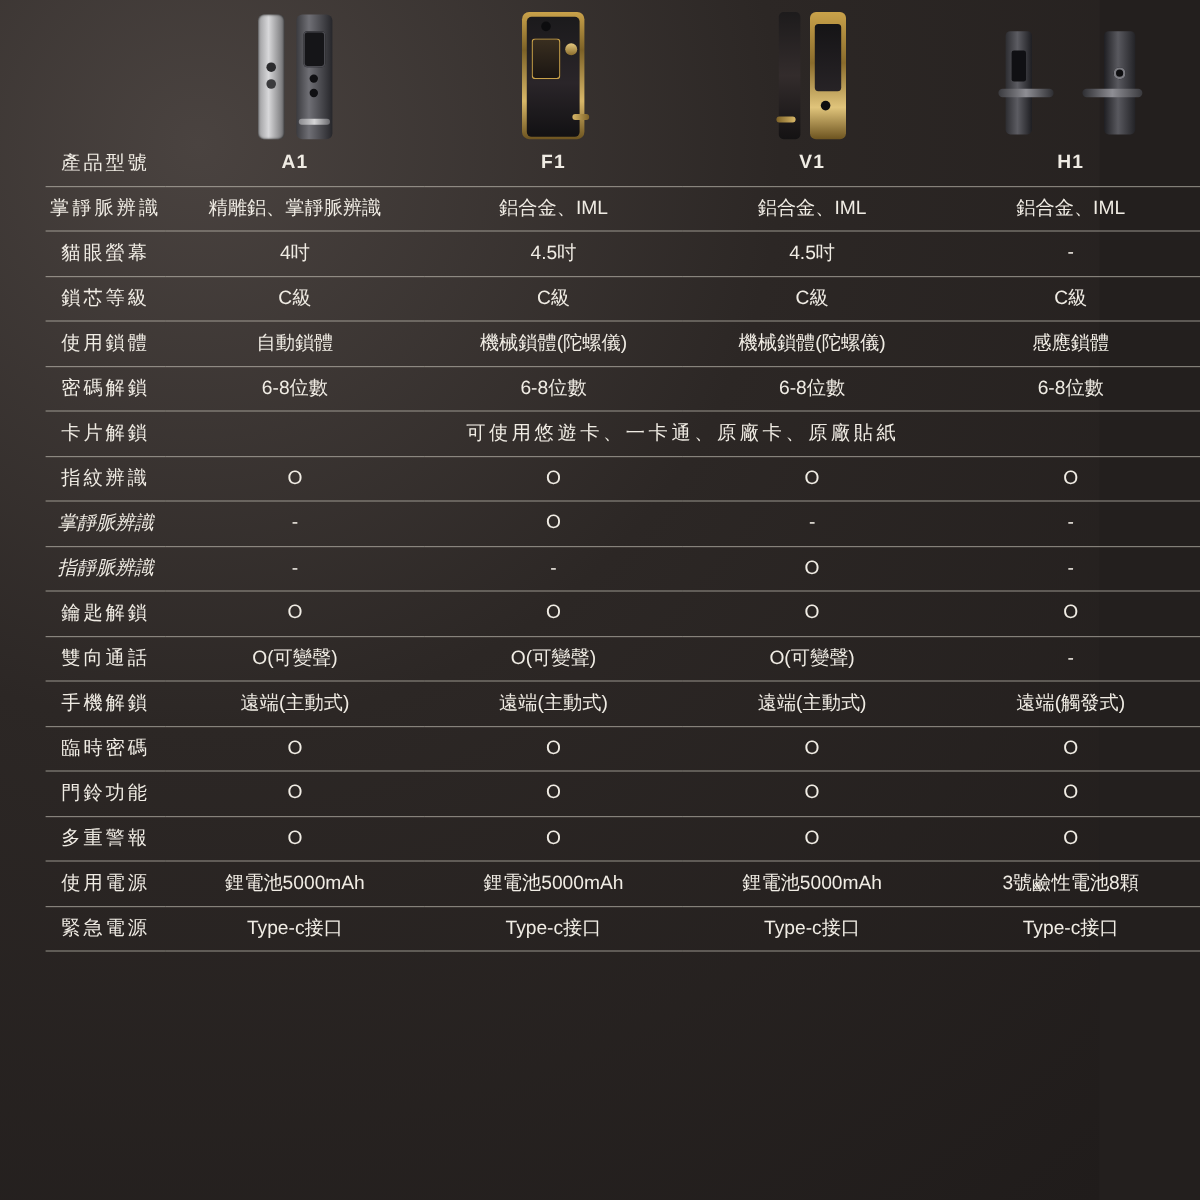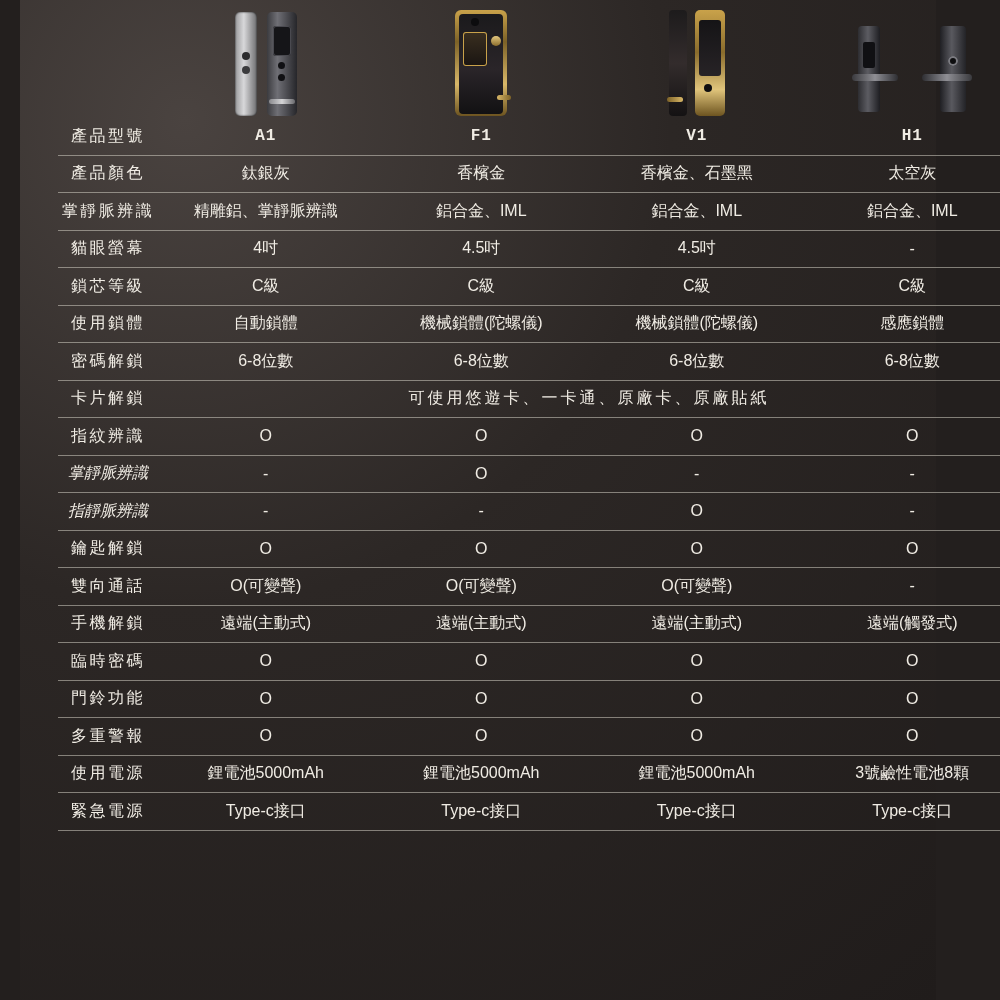--- a/index.html
+++ b/index.html
@@ -9,21 +9,20 @@
     font-family:"Liberation Sans","DejaVu Sans",sans-serif;
     color:#f2efe9;
     overflow:hidden;
   }
   .sheet{
     position:relative;
     width:916px;height:1000px;
     background:
       radial-gradient(circle at 18% 12%, #4a4340 0%, #2c2725 42%, #201c1b 100%),
       linear-gradient(160deg,#3a3330 0%,#231f1e 60%,#1d1919 100%);
-    margin-left: 20px;
   }
   
   .prod-row{
     position:absolute;left:0;top:0;width:1000px;height:120px;
     display:flex;
   }
   .prod-spacer{width:38px;flex:0 0 38px;}
   .prod-label-col{width:100px;flex:0 0 100px;}
   .prod-cell{
     flex:1 1 0;display:flex;align-items:flex-end;justify-content:center;
@@ -166,21 +165,20 @@
     color:#f4f1ea;
     padding-right:2px;
   }
   td.label.tight{letter-spacing:0px;font-style:italic;}
   .first-row td{height:38px;}
   td.model{
     font-size:23px;
     color:#e0362d;
     font-weight:bold;
     letter-spacing:1px;
-    font-family:Liberation Mono, monospace;
   }
   td.small{font-size:14.5px;}
   td.dash{font-size:15px;}
   td.wide{letter-spacing:3px;font-size:17px;}
   tr.last td{border-bottom:1px solid rgba(210,205,195,0.55);}
   .circle{font-size:16px;}
 </style>
 </head>
 <body>
 
@@ -258,28 +256,20 @@
 
       <tr class="first-row">
         <td class="spacer"></td>
         <td class="label">產品型號</td>
         <td class="model">A1</td>
         <td class="model">F1</td>
         <td class="model">V1</td>
         <td class="model">H1</td>
       </tr>
 
-      <tr>
-        <td class="spacer"></td>
-        <td class="label">產品顏色</td>
-        <td>鈦銀灰</td>
-        <td>香檳金</td>
-        <td>香檳金、石墨黑</td>
-        <td>太空灰</td>
-      </tr>
 
       <tr>
         <td class="spacer"></td>
         <td class="label">掌靜脈辨識</td>
         <td class="small">精雕鋁、掌靜脈辨識</td>
         <td>鋁合金、IML</td>
         <td>鋁合金、IML</td>
         <td>鋁合金、IML</td>
       </tr>
 

